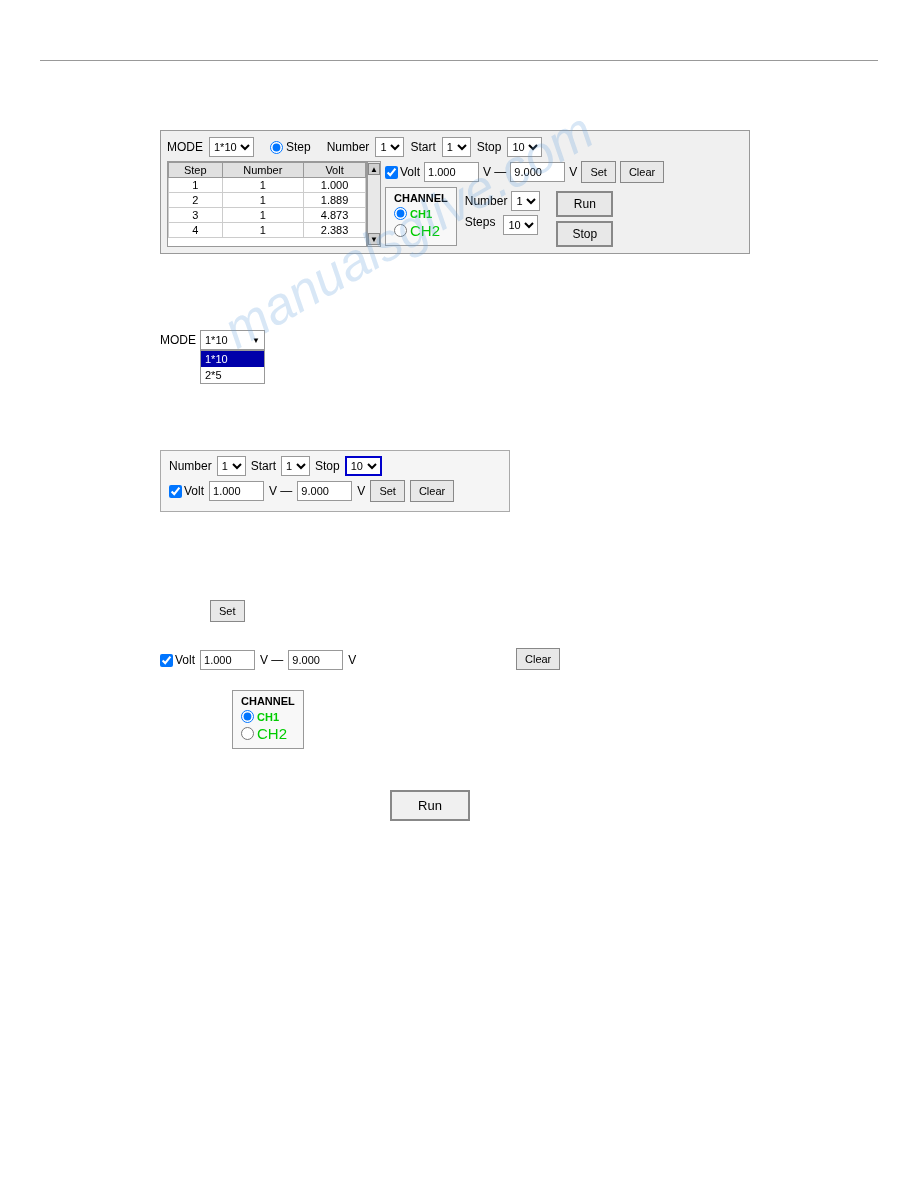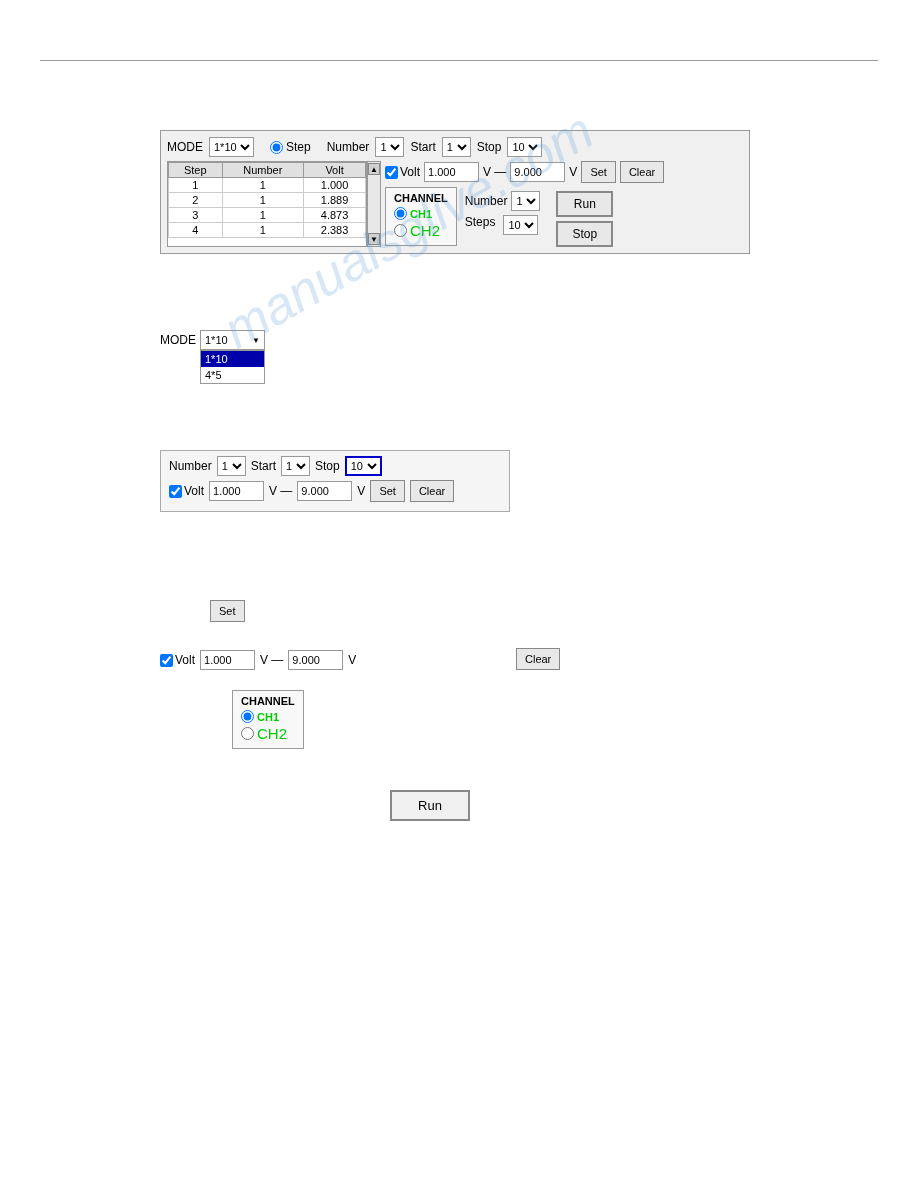--- a/index.html
+++ b/index.html
@@ -465,21 +465,21 @@
 
 <div class="section2">
   <span class="label" style="margin-top:3px;">MODE</span>
   <div class="dropdown-open">
     <div class="dropdown-header">
       <span>1*10</span>
       <span class="dropdown-arrow">▼</span>
     </div>
     <div class="dropdown-list">
       <div class="dropdown-item selected">1*10</div>
-      <div class="dropdown-item">4*5</div>
+      <div class="dropdown-item">2*5</div>
     </div>
   </div>
 </div>
 
 <div class="section3">
   <div class="s3-row">
     <span>Number</span>
     <select>
       <option>1</option><option>2</option>
     </select>

